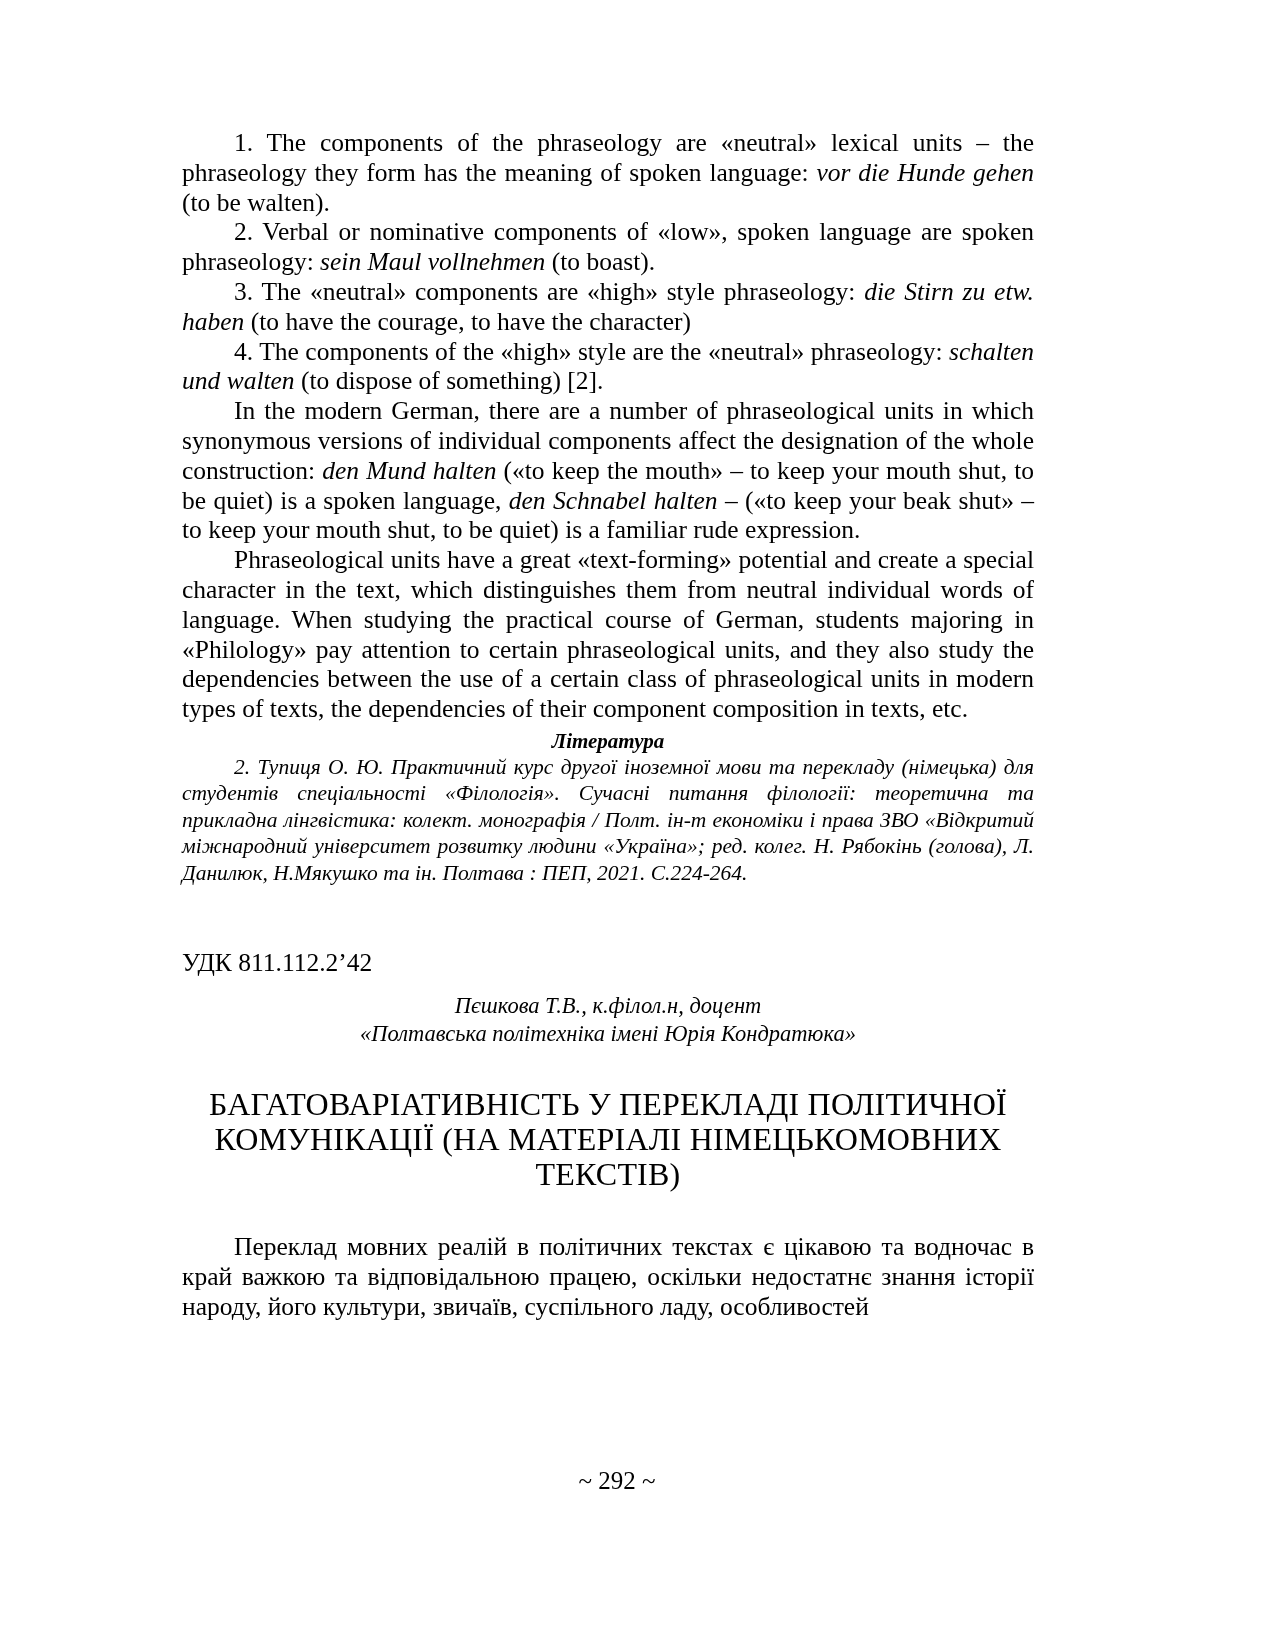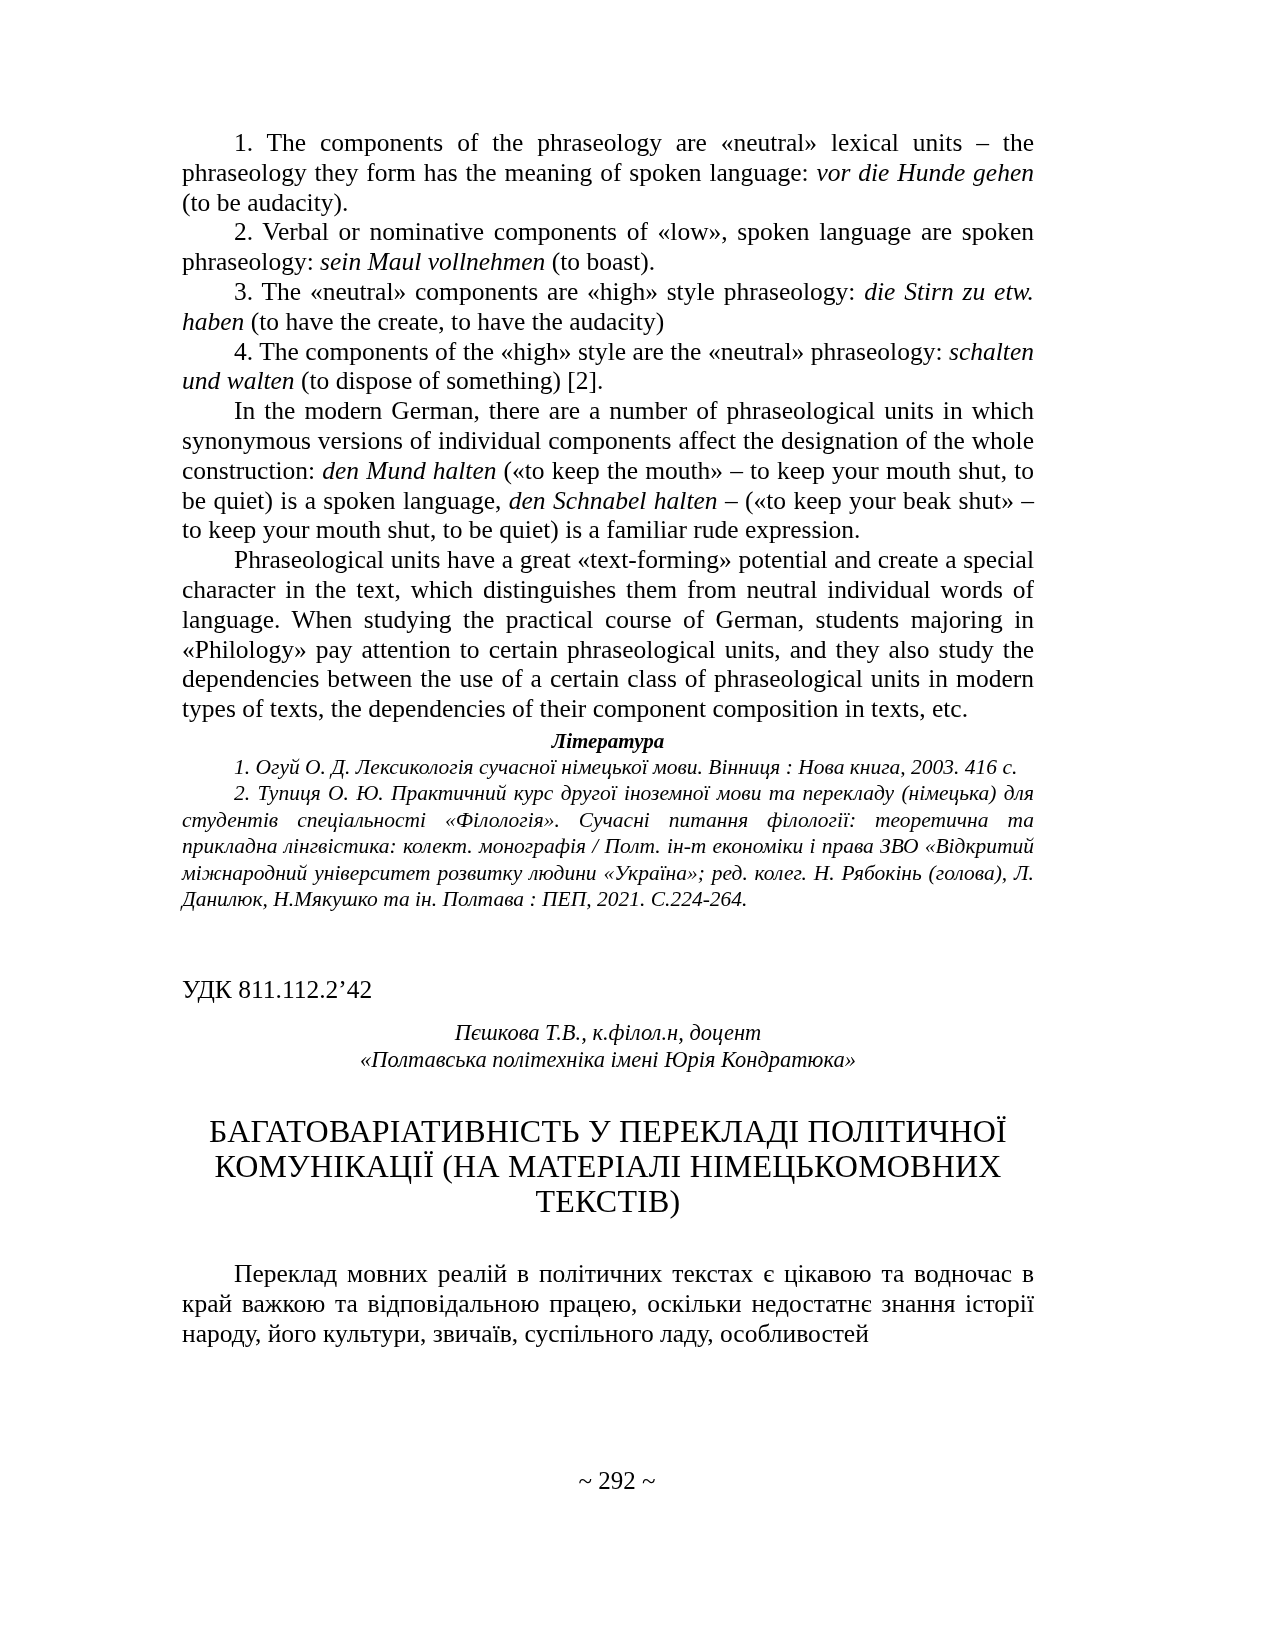--- a/index.html
+++ b/index.html
@@ -97,35 +97,34 @@
     font-family: "Liberation Serif", "DejaVu Serif", serif;
   }
 </style>
 </head>
 <body>
 
 <div class="page">
 
   <div class="content">
 
-    <p class="indent"><span>1. The components of the phraseology are «neutral» lexical units – the phraseology they form has the meaning of spoken language: </span><i>vor die Hunde gehen</i><span> (to be audacity).</span></p>
+    <p class="indent"><span>1. The components of the phraseology are «neutral» lexical units – the phraseology they form has the meaning of spoken language: </span><i>vor die Hunde gehen</i><span> (to be walten).</span></p>
 
     <p class="indent"><span>2. Verbal or nominative components of «low», spoken language are spoken phraseology: </span><i>sein Maul vollnehmen</i><span> (to boast).</span></p>
 
-    <p class="indent"><span>3. The «neutral» components are «high» style phraseology: </span><i>die Stirn zu etw. haben</i><span> (to have the create, to have the audacity)</span></p>
+    <p class="indent"><span>3. The «neutral» components are «high» style phraseology: </span><i>die Stirn zu etw. haben</i><span> (to have the courage, to have the character)</span></p>
 
     <p class="indent"><span>4. The components of the «high» style are the «neutral» phraseology: </span><i>schalten und walten</i><span> (to dispose of something) [2].</span></p>
 
     <p class="indent"><span>In the modern German, there are a number of phraseological units in which synonymous versions of individual components affect the designation of the whole construction: </span><i>den Mund halten</i><span> («to keep the mouth» – to keep your mouth shut, to be quiet) is a spoken language, </span><i>den Schnabel halten</i><span> – («to keep your beak shut» – to keep your mouth shut, to be quiet) is a familiar rude expression.</span></p>
 
     <p class="indent">Phraseological units have a great «text-forming» potential and create a special character in the text, which distinguishes them from neutral individual words of language. When studying the practical course of German, students majoring in «Philology» pay attention to certain phraseological units, and they also study the dependencies between the use of a certain class of phraseological units in modern types of texts, the dependencies of their component composition in texts, etc.</p>
 
     <div class="lit-heading">Література</div>
 
-    <p class="ref">1. Огуй О. Д. Лексикологія сучасної німецької мови. Вінниця : Нова книга, 2003. 416 с.</p>
     <p class="ref">2. Тупиця О. Ю. Практичний курс другої іноземної мови та перекладу (німецька) для студентів спеціальності «Філологія». Сучасні питання філології: теоретична та прикладна лінгвістика: колект. монографія / Полт. ін-т економіки і права ЗВО «Відкритий міжнародний університет розвитку людини «Україна»; ред. колег. Н. Рябокінь (голова), Л. Данилюк, Н.Мякушко та ін. Полтава : ПЕП, 2021. С.224-264.</p>
 
     <div class="udk-block">
       <p class="udk">УДК 811.112.2’42</p>
     </div>
 
     <div class="author-block">
       <div class="author-line">Пєшкова Т.В., к.філол.н, доцент</div>
       <div class="author-line">«Полтавська політехніка імені Юрія Кондратюка»</div>
     </div>

